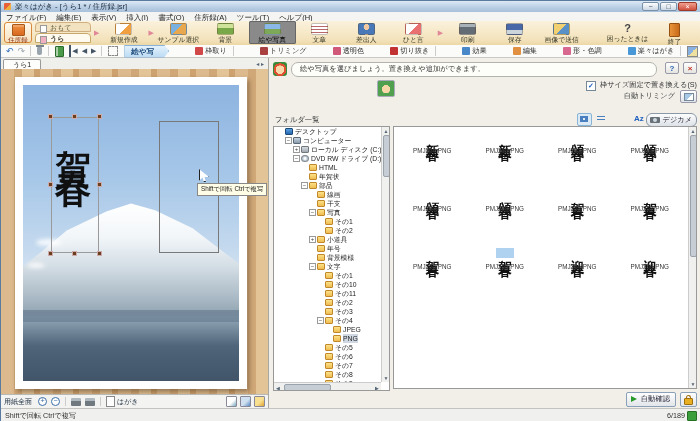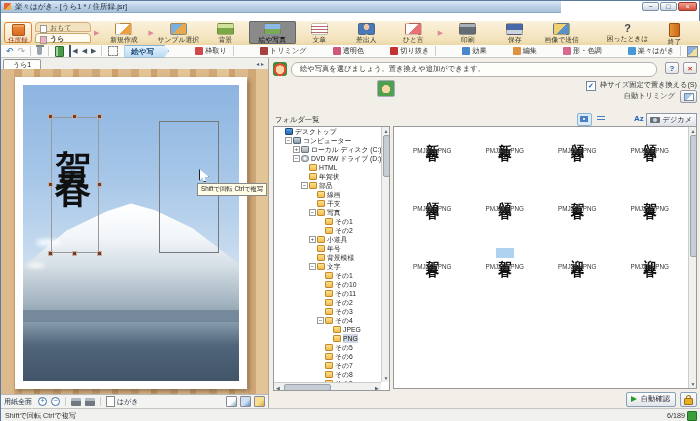--- a/index.html
+++ b/index.html
@@ -1,20 +1,20 @@
 <!DOCTYPE html>
 <html><head>
 <meta charset="utf-8">
 <style>
   html,body{margin:0;padding:0;}
   body{width:700px;height:421px;position:relative;font-family:"Liberation Sans",sans-serif;
        font-size:9px;color:#222;background:#fff;overflow:hidden;-webkit-font-smoothing:antialiased;}
   
   #win{position:absolute;inset:0;border:1px solid #5a7aa0;box-sizing:border-box;}
-  #titlebar{position:absolute;left:0;top:0;width:560px;height:11px;
+  #titlebar{position:absolute;left:0;top:0;width:700px;height:11px;
     background:linear-gradient(180deg,#dce9f5,#b8cde4 60%,#a8c0da);border-bottom:1px solid #8fa8c4;}
   #titlebar .ticon{position:absolute;left:3px;top:2px;width:7px;height:7px;border-radius:1px;
     background:linear-gradient(135deg,#e86038 50%,#f0b040 50%);}
   #titletext{position:absolute;left:14px;top:1px;font-size:7.5px;color:#1a2a3a;}
   .winbtn{position:absolute;top:1px;height:9px;border:1px solid #7890a8;border-radius:2px;
     background:linear-gradient(180deg,#fdfdfd,#ccd8e4);font-size:7px;line-height:8px;text-align:center;color:#345;box-sizing:border-box;}
   #btn-min{left:641px;width:17px;} #btn-max{left:659px;width:17px;}
   #btn-close{left:677px;width:19px;background:linear-gradient(180deg,#f0a090,#d05040);color:#fff;border-color:#a03828;}
   
   #menubar{position:absolute;left:0;top:11px;width:700px;height:9px;background:#f4f4f2;border-bottom:1px solid #d8d8d4;}
@@ -151,21 +151,21 @@
   #fl-label{position:absolute;left:2px;top:2px;font-size:7.3px;color:#333;}
   #viewctl{position:absolute;right:88px;top:0;display:flex;align-items:center;height:12px;}
   .vicon{width:13px;height:11px;border:1px solid transparent;border-radius:2px;margin-left:2px;position:relative;}
   .vicon.active{border-color:#88b4d8;background:#dceaf6;}
   .vi-grid::before{content:"";position:absolute;left:2px;top:2px;width:8px;height:6px;
     background:repeating-linear-gradient(90deg,#4a80c0 0 3px,transparent 3px 5px),repeating-linear-gradient(180deg,#4a80c0 0 2px,transparent 2px 4px);}
   .vi-list::before{content:"";position:absolute;left:2px;top:2px;width:8px;height:6px;
     background:repeating-linear-gradient(180deg,#4a80c0 0 1px,transparent 1px 3px);}
   #sortctl{position:absolute;right:46px;top:1px;font-size:8px;color:#2060c0;font-weight:bold;}
   #sortctl .dd{color:#456;font-size:5px;vertical-align:1px;}
-  #camerabtn{position:absolute;right:0;top:0;height:12px;padding:0 4px 0 16px;border:1px solid #8a98a8;border-radius:0;
+  #camerabtn{position:absolute;right:0;top:0;height:12px;padding:0 4px 0 16px;border:1px solid #8a98a8;border-radius:6px;
     background:linear-gradient(180deg,#fcfcfc,#dde2e8);font-size:7.2px;line-height:11px;color:#223;}
   #camerabtn::before{content:"";position:absolute;left:3px;top:3px;width:10px;height:6px;background:#68structure;background:#687078;border-radius:1px;}
   #camerabtn::after{content:"";position:absolute;left:6px;top:4px;width:4px;height:4px;border-radius:50%;background:#cfd8e0;}
   
   #treebox{position:absolute;left:4px;top:68px;width:117px;bottom:17px;background:#fff;border:1px solid #999;box-sizing:border-box;overflow:hidden;}
   .tree-row{height:9px;line-height:9px;white-space:nowrap;font-size:6.8px;color:#222;display:flex;align-items:center;}
   .tree-row.selected .tlabel{background:#cfd8e2;}
   .exp{display:inline-block;width:7px;height:7px;border:1px solid #999;background:#fff;box-sizing:border-box;
     font-size:6px;line-height:5px;text-align:center;color:#444;margin-right:1px;flex:none;}
   .exp.none{border:none;background:transparent;}
@@ -205,20 +205,21 @@
 <div id="win">
 
   <div id="titlebar">
     <span class="ticon"></span>
     <span id="titletext">楽々はがき - [うら1 * / 住所録.jsr]</span>
     <span class="winbtn" id="btn-min">−</span>
     <span class="winbtn" id="btn-max">□</span>
     <span class="winbtn" id="btn-close">×</span>
   </div>
 
+  <div id="menubar"><span class="menu-item">ファイル(F)</span><span class="menu-item">編集(E)</span><span class="menu-item">表示(V)</span><span class="menu-item">挿入(I)</span><span class="menu-item">書式(O)</span><span class="menu-item">住所録(A)</span><span class="menu-item">ツール(T)</span><span class="menu-item">ヘルプ(H)</span></div>
 
   <div id="toolbar">
     <div id="addrbook">
       <div class="bkico"></div>
       <div class="bklabel">住所録</div>
     </div>
     <div id="sidetabs">
       <div class="sidetab" id="tab-front">
         <span class="pageglyph"></span>
         <span>おもて</span>

